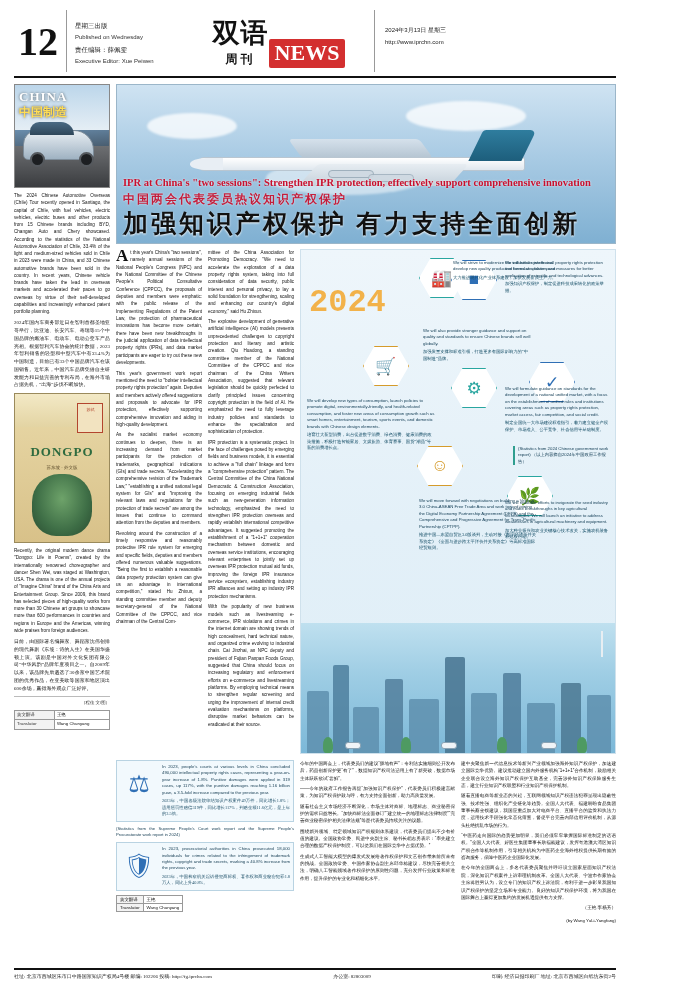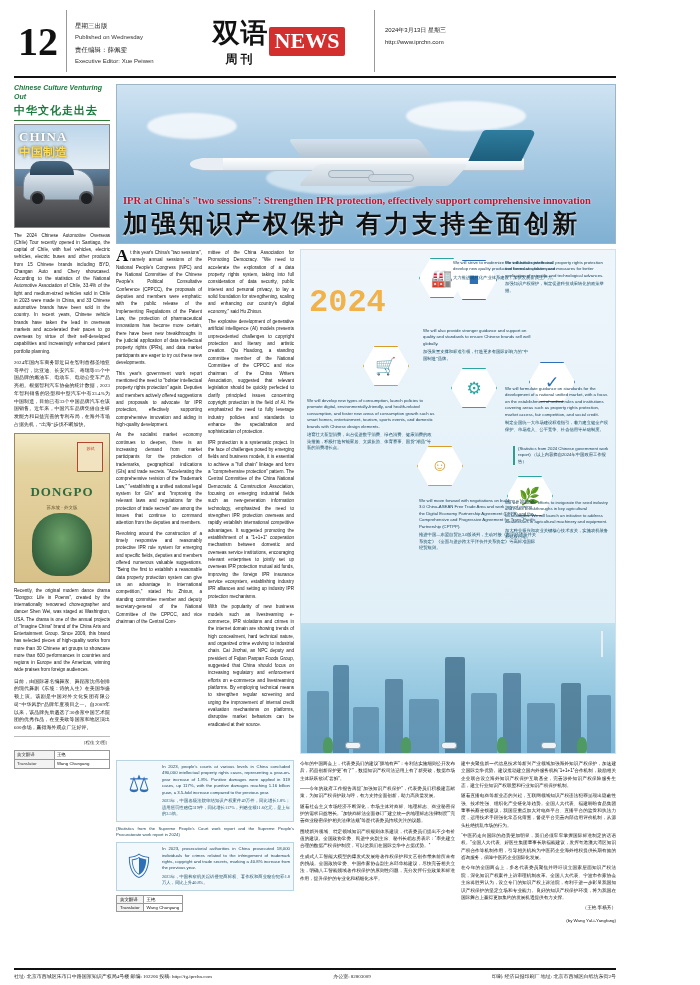--- a/index.html
+++ b/index.html
@@ -37,21 +37,21 @@
     color: #222; min-width: 118px;
   }
   .mh-col1 .cn { font-size: 6.5px; }
   .mh-col1 .en { font-size: 6px; color: #333; }
   .mh-logo {
     flex: 0 0 190px;
     display: flex; align-items: center; justify-content: center;
     position: relative;
   }
   .logo-box {
-    display: flex; align-items: center; gap: 0;
+    display: flex; align-items: flex-end; gap: 0;
   }
   .logo-cn {
     font-family: "Liberation Serif", serif;
     font-weight: bold; font-size: 27px; letter-spacing: 1px;
     color: #111;
   }
   .logo-cn small { display:block; font-size: 12px; letter-spacing: 3px; text-align:center; font-weight:bold;}
   .logo-ciph {
     background: #d32f2f; color: #fff;
     font-family: "Liberation Serif", serif;
@@ -337,24 +337,20 @@
     </div>
     <div class="mh-col3">
       <div>2024年3月13日 星期三</div>
       <div>http://www.iprchn.com</div>
     </div>
   </div>
 
   <div class="content">
 
     <div class="col-left">
-      <div class="lc-banner">
-        <div class="en">Chinese Culture Venturing Out</div>
-        <div class="cn">中华文化走出去</div>
-      </div>
 
       <div class="lc-photo">
         <div class="sky"></div>
         <div class="road"></div>
         <div class="car"></div>
         <div class="wheel w1"></div>
         <div class="wheel w2"></div>
         <div class="cap">CHINA</div>
         <div class="cap2">中国制造</div>
       </div>
@@ -399,20 +395,21 @@
           <div class="wing2"></div>
           <div class="fus"></div>
           <div class="nose"></div>
           <div class="tail"></div>
           <div class="wing1"></div>
           <div class="eng1"></div>
           <div class="eng2"></div>
         </div>
         <div class="hero-titles">
           <div class="hero-en">IPR at China's "two sessions": Strengthen IPR protection, effectively support comprehensive innovation</div>
+          <div class="hero-cn-sub">中国两会代表委员热议知识产权保护</div>
           <div class="hero-cn-main">加强知识产权保护 有力支持全面创新</div>
         </div>
       </div>
 
       <div class="art">
 
         <div class="art-col col-a">
           <p class="drop">At this year's China's "two sessions", namely annual sessions of the National People's Congress (NPC) and the National Committee of the Chinese People's Political Consultative Conference (CPPCC), the proposals of deputies and members were emphatic: with the public release of the Implementing Regulations of the Patent Law, the protection of pharmaceutical innovations has become more certain, there have been new breakthroughs in the judicial application of data intellectual property rights (IPRs), and data market participants are eager to try out these new developments.</p>
           <p>This year's government work report mentioned the need to "bolster intellectual property rights protection" again. Deputies and members actively offered suggestions and proposals to advocate for IPR protection, effectively supporting comprehensive innovation and aiding in high-quality development.</p>
           <p>As the socialist market economy continues to deepen, there is an increasing demand from market participants for the protection of trademarks, geographical indications (GIs) and trade secrets. "Accelerating the comprehensive revision of the Trademark Law," "establishing a unified national legal system for GIs" and "improving the relevant laws and regulations for the protection of trade secrets" are among the issues that continue to command attention from the deputies and members.</p>

